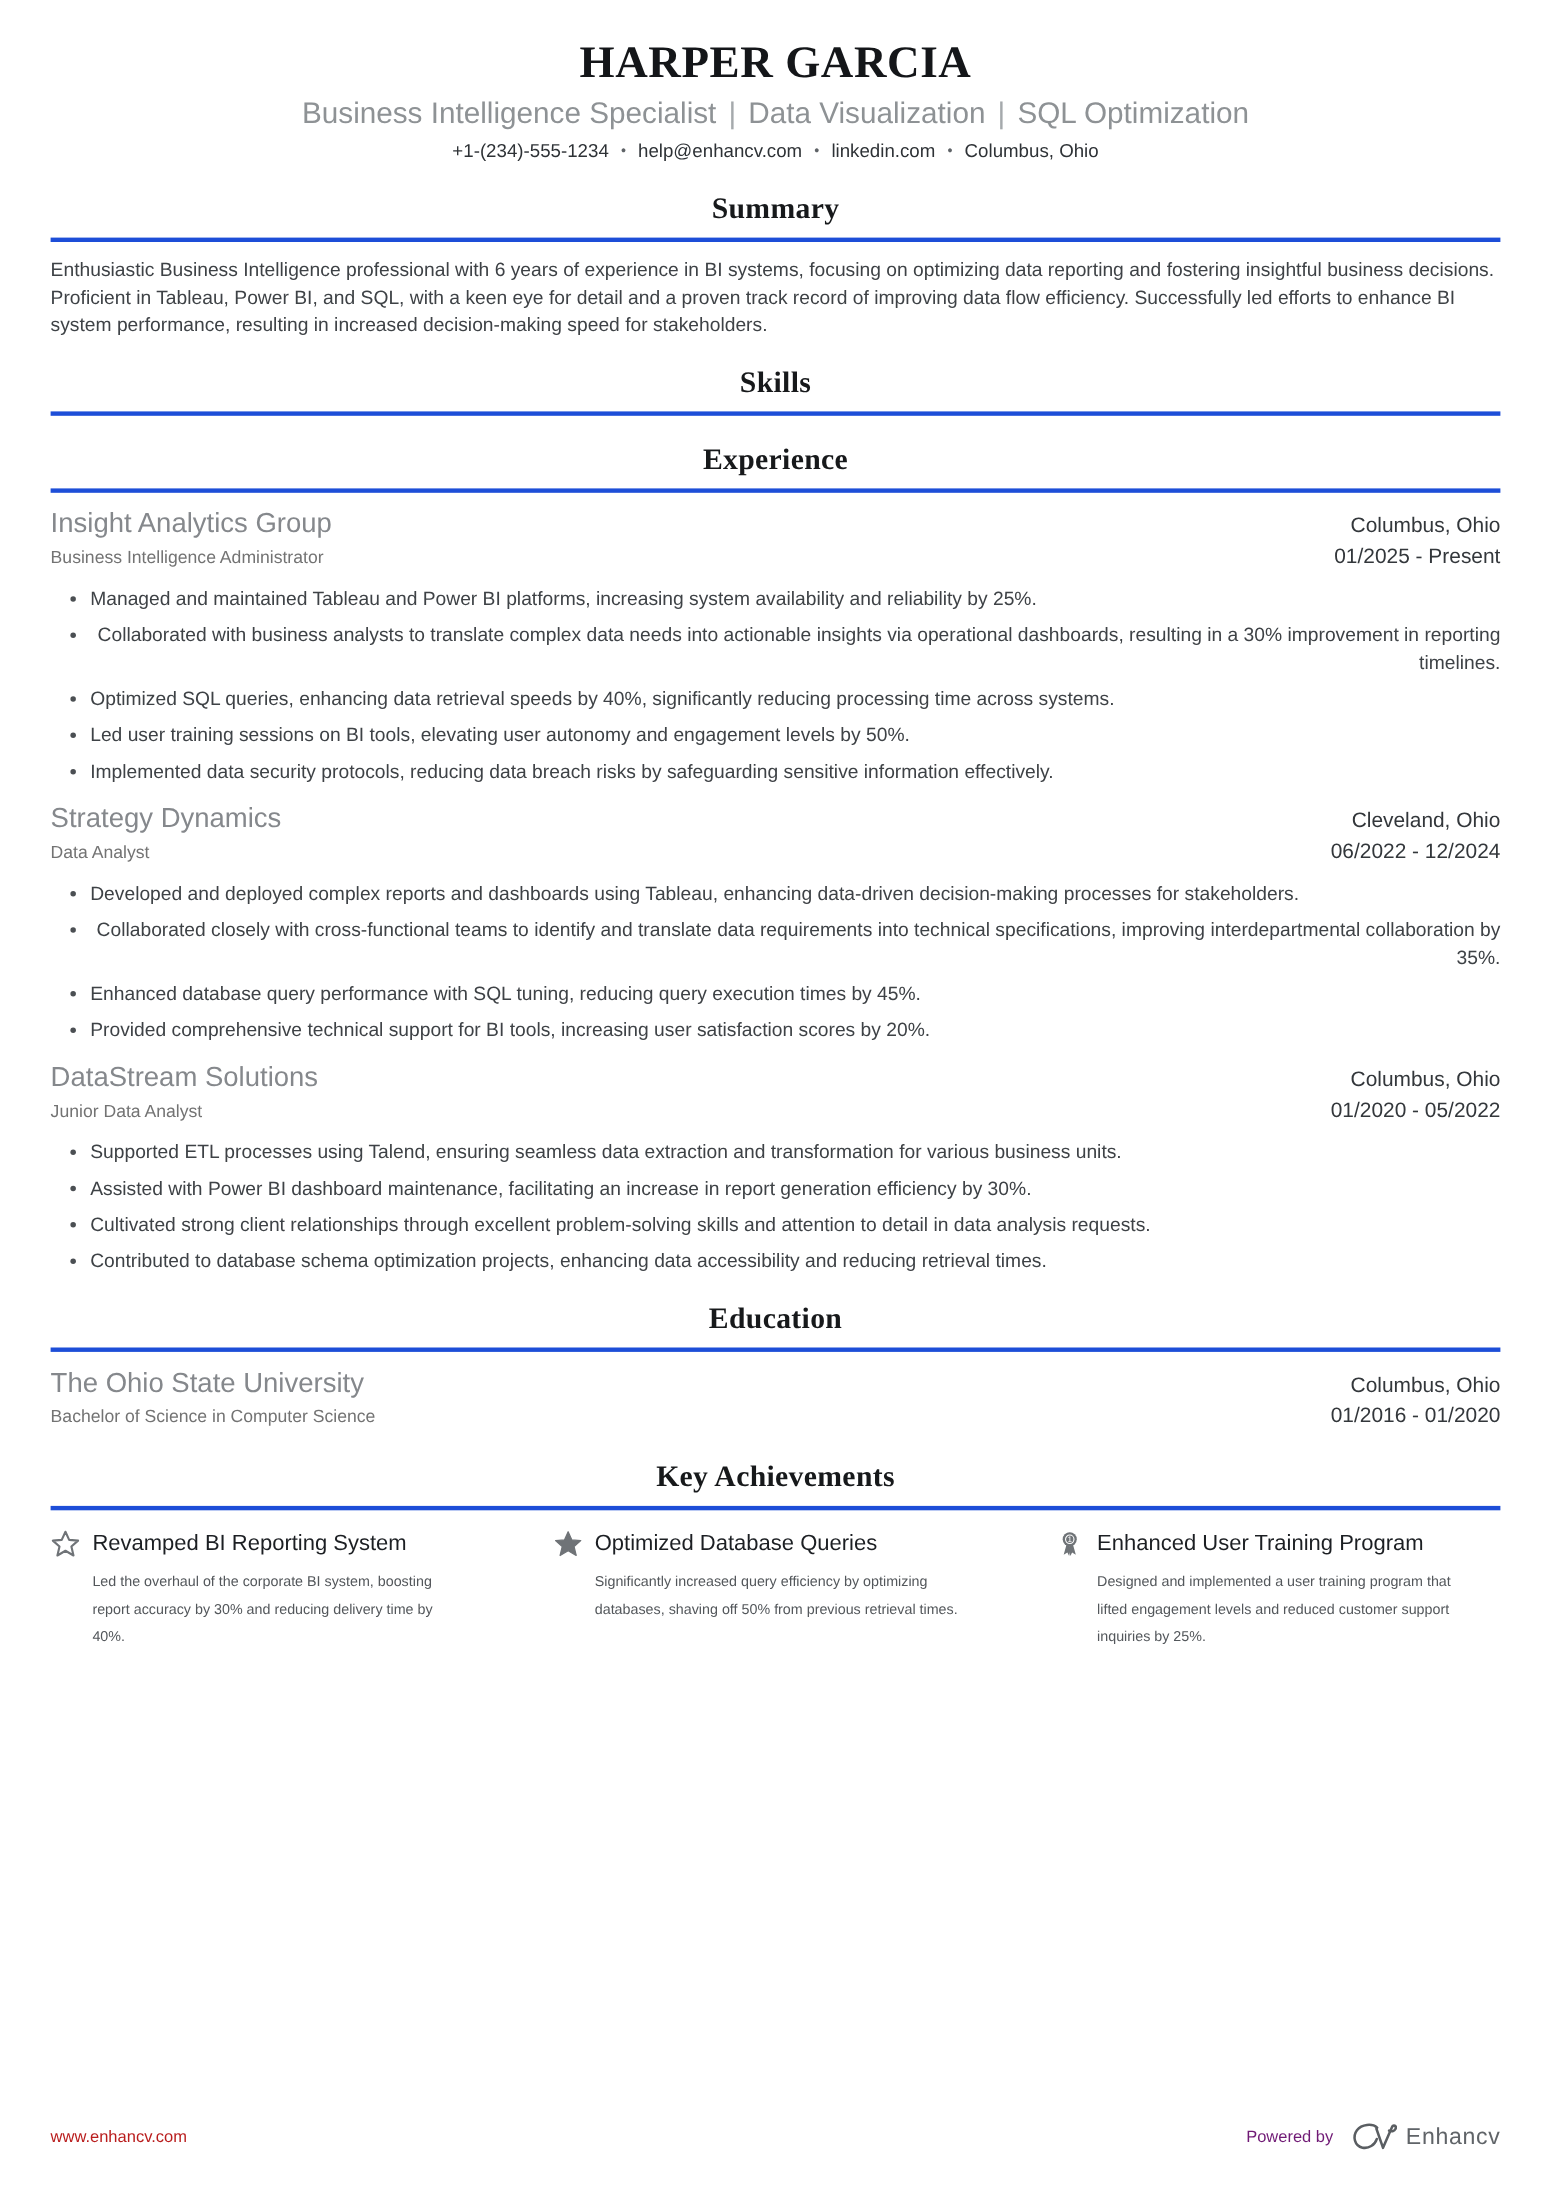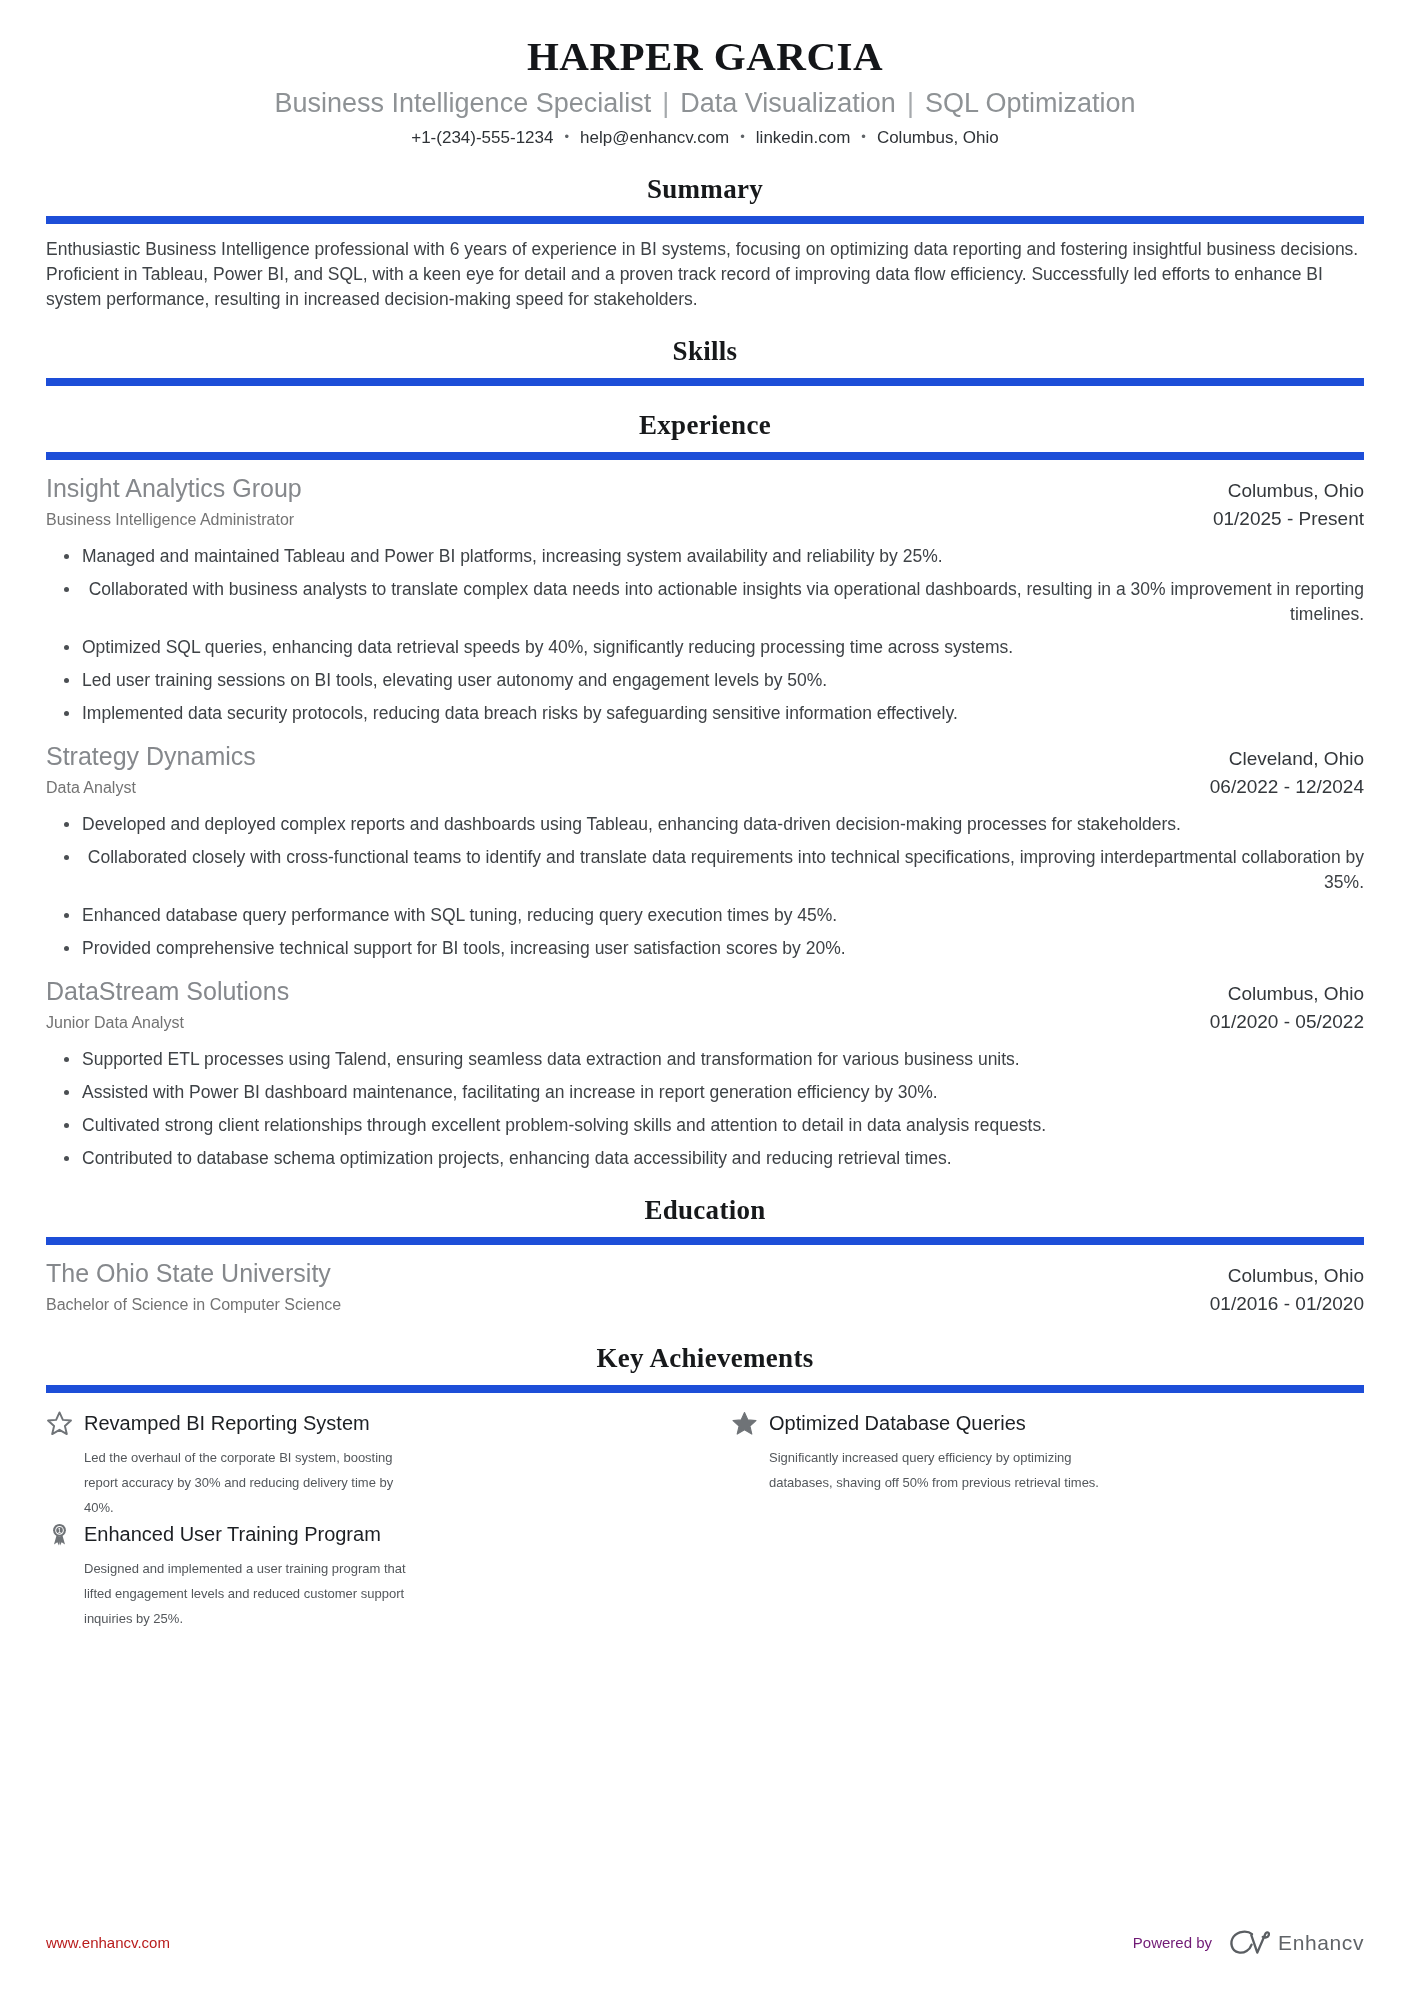--- a/index.html
+++ b/index.html
@@ -20,21 +20,21 @@
   }
   .headline {
     margin-top:5px; font-size:27px; color:#8e9295; line-height:36px;
   }
   .hl-sep { color:#a5a9ac; margin:0 11px; font-weight:400; }
   .contact { margin-top:4px; font-size:17px; color:#2e3236; line-height:24px; }
   .ct-sep { color:#5f6367; margin:0 11px; font-size:13px; vertical-align:2px; }
 
   
   .sec-head {
-    margin-top:22px; padding-bottom:10px; border-bottom:8px solid #1d4ed8;
+    margin-top:22px; padding-bottom:10px; border-bottom:4px solid #1d4ed8;
     text-align:center;
   }
   .sec-head h2 {
     font-family:"Liberation Serif", serif;
     font-size:27px; font-weight:700; color:#17191b; line-height:34px;
     letter-spacing:.3px;
   }
   .para {
     margin-top:13px; font-size:17.5px; line-height:25px; color:#3e4246;
   }
@@ -48,21 +48,21 @@
   .loc     { font-size:19px; color:#33373b; white-space:nowrap; }
   .role    { font-size:16px; color:#737373; line-height:29px; }
   .dates   { font-size:19px; color:#33373b; white-space:nowrap; }
   ul.bullets { list-style:none; margin:10px 0 14px 0; padding-left:18px; }
   ul.bullets li { display:flex; gap:13px; margin-bottom:8px; }
   .b-dot { flex:none; width:5px; height:5px; border-radius:50%; background:#4b4f53; margin-top:10px; }
   .b-txt { font-size:17.5px; line-height:25px; color:#3e4246; }
 
   
   .ach-grid {
-    margin-top:16px; display:grid; grid-template-columns:repeat(2,1fr);
+    margin-top:16px; display:grid; grid-template-columns:repeat(3,1fr);
     column-gap:52px;
   }
   .ach { display:flex; gap:11px; align-items:flex-start; }
   .ach-icon { flex:none; width:27px; height:27px; margin-top:1px; }
   .ach-icon svg { display:block; width:27px; height:27px; }
   .ach-title { font-size:20px; font-weight:400; color:#1c1f23; line-height:28px; max-width:300px; }
   .ach-text  { margin-top:8px; font-size:13px; line-height:25px; color:#53575b; max-width:330px; }
 
   
   .footer {

